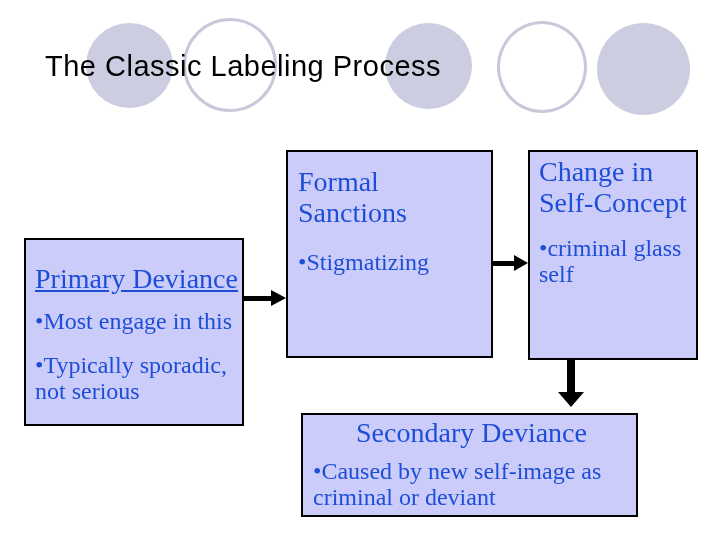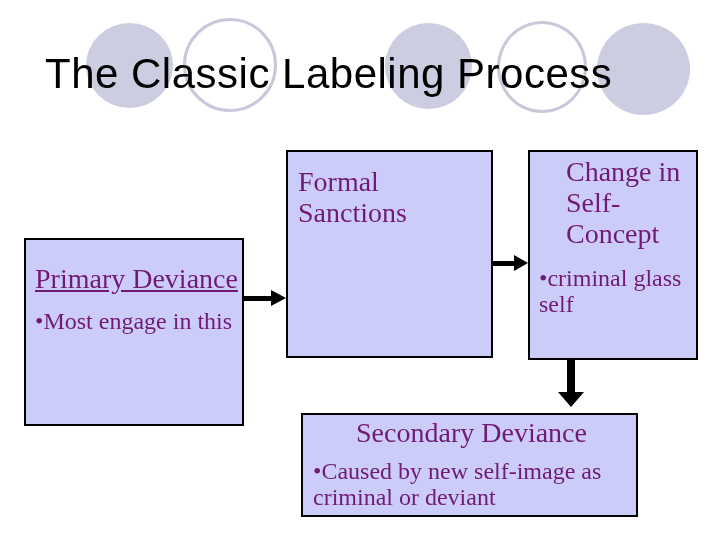--- a/index.html
+++ b/index.html
@@ -20,47 +20,47 @@
   .c2 { left: 183px; top: 18px; width: 88px; height: 88px; }
   .c3 { left: 385px; top: 23px; width: 87px; height: 86px; }
   .c4 { left: 497px; top: 21px; width: 84px; height: 86px; }
   .c5 { left: 597px; top: 23px; width: 93px; height: 92px; }
 
   .slide-title {
     position: absolute;
     left: 45px;
     top: 50px;
     font-family: "Liberation Sans", sans-serif;
-    font-size: 42px;
+    font-size: 29px;
     letter-spacing: 0.5px;
     color: #000000;
     white-space: nowrap;
   }
 
   
   .box {
     position: absolute;
     box-sizing: border-box;
     background: #ccccfa;
     border: 2px solid #000000;
-    color: #701a75;
+    color: #1d4ed8;
   }
   .box .heading { font-size: 28px; line-height: 1.1; margin: 0; }
   .box .bullet  { font-size: 24px; line-height: 1.08; margin: 0; }
 
   .box-primary   { left: 24px;  top: 238px; width: 220px; height: 188px; padding: 24px 4px 4px 9px; }
   .box-primary .heading { margin-bottom: 14px; text-decoration: underline; }
   .box-primary .bullet  { margin-bottom: 18px; }
 
   .box-formal    { left: 286px; top: 150px; width: 207px; height: 208px; padding: 15px 4px 4px 10px; }
   .box-formal .heading { margin-bottom: 21px; }
   .box-formal .bullet  { margin-bottom: 16px; }
 
   .box-change    { left: 528px; top: 150px; width: 170px; height: 210px; padding: 5px 4px 4px 9px; }
-  .box-change .heading { margin-bottom: 17px; margin-left: 27px; }
+  .box-change .heading { margin-bottom: 17px; }
   .box-change .bullet  { margin-bottom: 17px; }
 
   .box-secondary { left: 301px; top: 413px; width: 337px; height: 104px; padding: 3px 6px 20px 10px; }
   .box-secondary .heading { text-align: center; margin-bottom: 10px; }
 
   
   .arrow-part { position: absolute; }
   .shaft { background: #000000; }
   .a1-shaft { left: 244px; top: 296px; width: 28px; height: 5px; }
   .a1-head  { left: 271px; top: 290px; width: 0; height: 0;
@@ -84,24 +84,26 @@
   <div class="circle outlined c2"></div>
   <div class="circle filled   c3"></div>
   <div class="circle outlined c4"></div>
   <div class="circle filled   c5"></div>
 
   <div class="slide-title">The Classic Labeling Process</div>
 
   <div class="box box-primary">
     <p class="heading">Primary Deviance</p>
     <p class="bullet"><span>•</span><span>Most engage in this</span></p>
+    <p class="bullet"><span>•</span><span>Typically sporadic, not serious</span></p>
   </div>
 
   <div class="box box-formal">
     <p class="heading">Formal Sanctions</p>
+    <p class="bullet"><span>•</span><span>Stigmatizing</span></p>
   </div>
 
   <div class="box box-change">
     <p class="heading">Change in Self-Concept</p>
     <p class="bullet"><span>•</span><span>criminal glass self</span></p>
   </div>
 
   <div class="box box-secondary">
     <p class="heading">Secondary Deviance</p>
     <p class="bullet"><span>•</span><span>Caused by new self-image as criminal or deviant</span></p>

